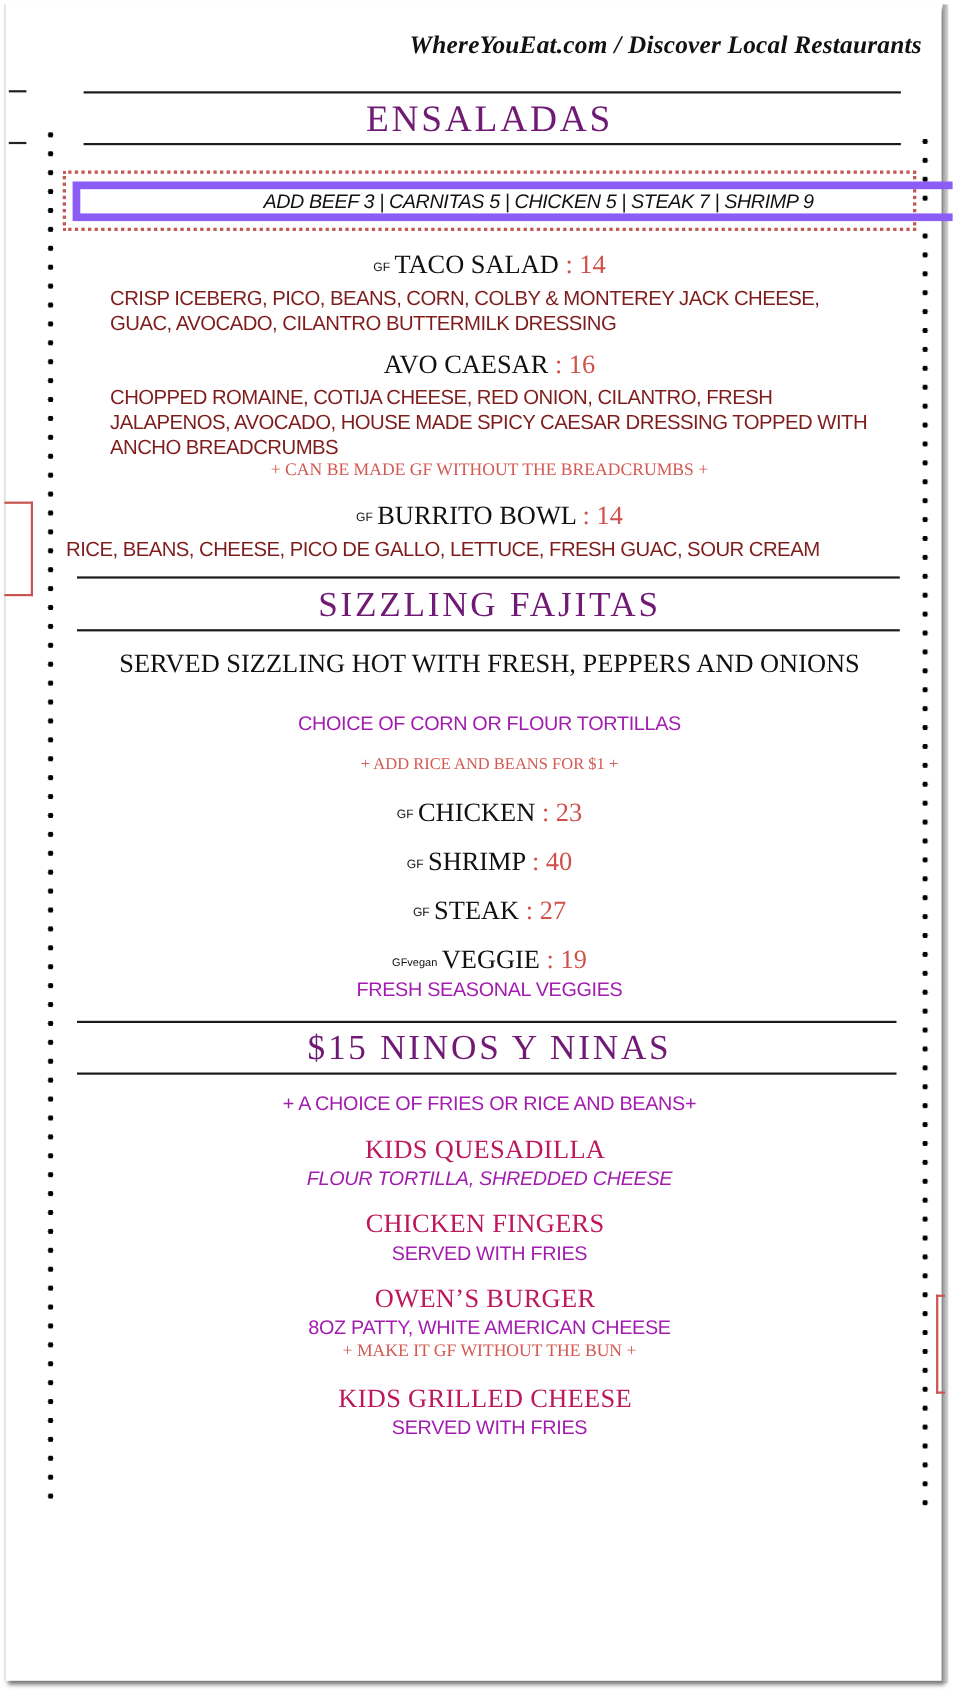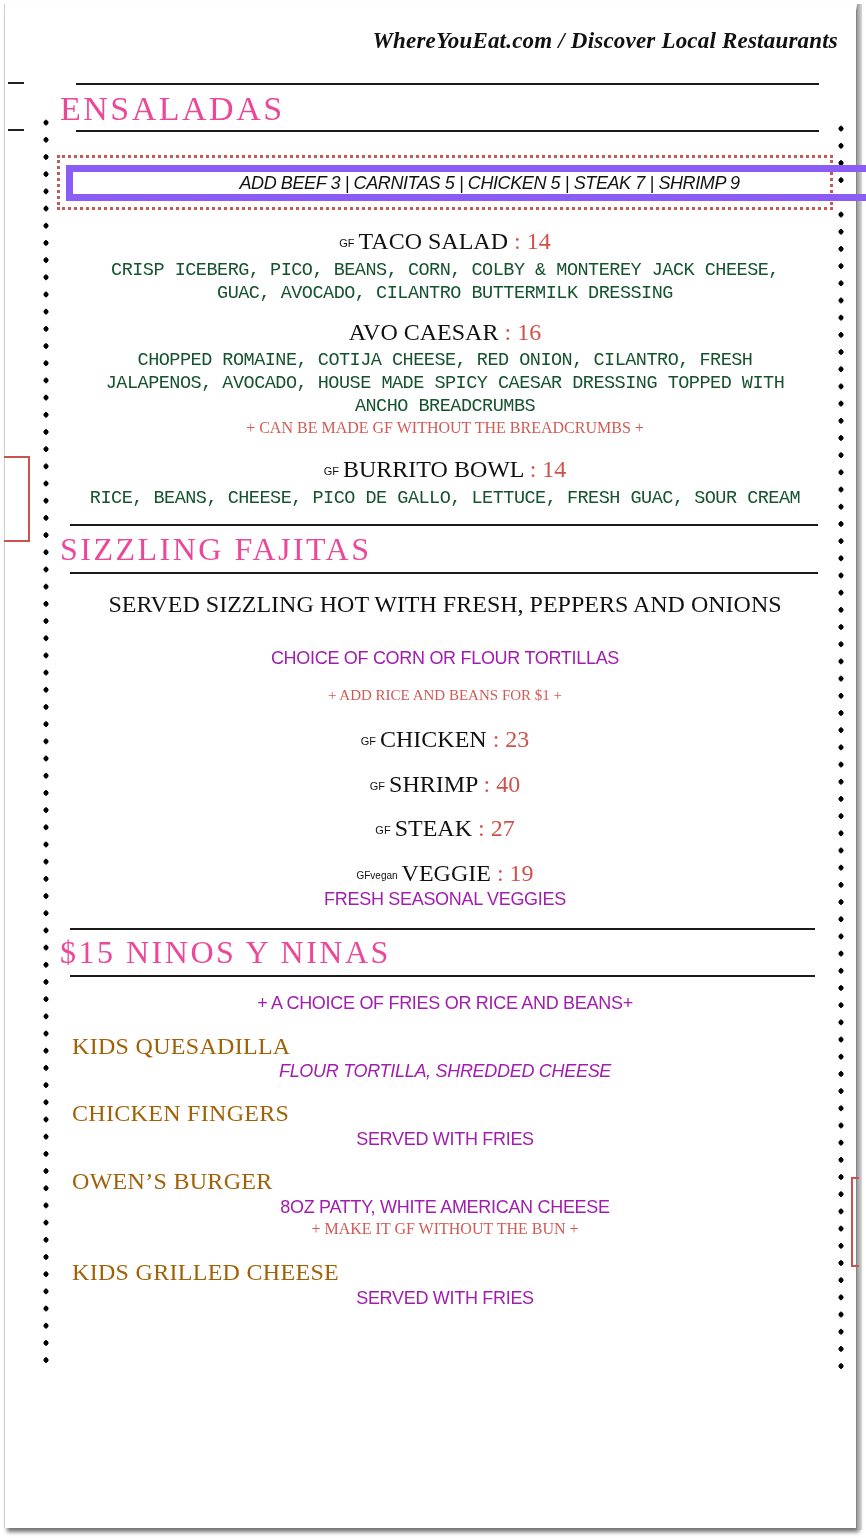--- a/index.html
+++ b/index.html
@@ -30,22 +30,22 @@
       position: absolute; width: 6px;
       background-image: radial-gradient(circle, #000 2.4px, transparent 2.7px);
       background-size: 6px 17.2px; background-repeat: repeat-y;
     }
 
     .red-bracket { position: absolute; border: 2px solid #c9534f; }
 
     .rule { position: absolute; height: 2px; background: #1a1a1a; }
 
     .section-title {
-      position: absolute; left: 60px; width: 770px; text-align: left;
-      color: #ec4899; font-family: "Liberation Serif", serif;
+      position: absolute; left: 60px; width: 770px; text-align: center;
+      color: #701a75; font-family: "Liberation Serif", serif;
       letter-spacing: 2.5px; white-space: nowrap;
     }
 
     .addons-outer {
       position: absolute; left: 57px; top: 155px; width: 776px; height: 55px;
       border: 3px dotted #c25a55;
     }
     .addons-inner {
       position: absolute; left: 66px; top: 165px; width: 847px; height: 36px;
       border: 7px solid #8b5cf6; display: flex; align-items: center; justify-content: center;
@@ -57,35 +57,35 @@
     .item-name {
       position: absolute; left: 60px; width: 770px; text-align: center;
       font-family: "Liberation Serif", serif; font-size: 24px; color: #111; white-space: nowrap;
     }
     .gf {
       font-family: "Liberation Sans", sans-serif; font-weight: normal; font-size: 11px;
       margin-right: 4px; vertical-align: 2px;
     }
     .price { color: #d0504a; }
     .desc {
-      position: absolute; left: 60px; width: 770px; text-align: center;
-      font-family: Liberation Mono, monospace; font-size: 18.5px; line-height: 23px;
-      color: #14532d; letter-spacing: -0.5px;
+      position: absolute; left: 60px; width: 770px; text-align: left;
+      font-family: Liberation Sans, sans-serif; font-size: 18.5px; line-height: 23px;
+      color: #7f1d1d; letter-spacing: -0.5px;
     }
     .note {
       position: absolute; left: 60px; width: 770px; text-align: center;
       font-family: "Liberation Serif", serif; font-size: 16px; color: #d35a54; white-space: nowrap;
     }
     .fajita-intro {
       position: absolute; left: 90px; width: 710px; text-align: center;
       font-family: "Liberation Serif", serif; font-size: 24px; line-height: 28px; color: #111;
     }
     .kid-name {
-      position: absolute; left: 72px; width: 770px; 
-      font-family: "Liberation Serif", serif; font-size: 24px; color: #a16207; white-space: nowrap;
+      position: absolute; left: 56px; width: 770px; text-align: center;
+      font-family: "Liberation Serif", serif; font-size: 24px; color: #be185d; white-space: nowrap;
       letter-spacing: 0.3px;
     }
     .kid-desc {
       position: absolute; left: 60px; width: 770px; text-align: center;
       font-family: "Liberation Sans", sans-serif; font-size: 18px; color: #a21caf; white-space: nowrap;
       letter-spacing: -0.3px;
     }
   </style>
 </head>
 <body>

